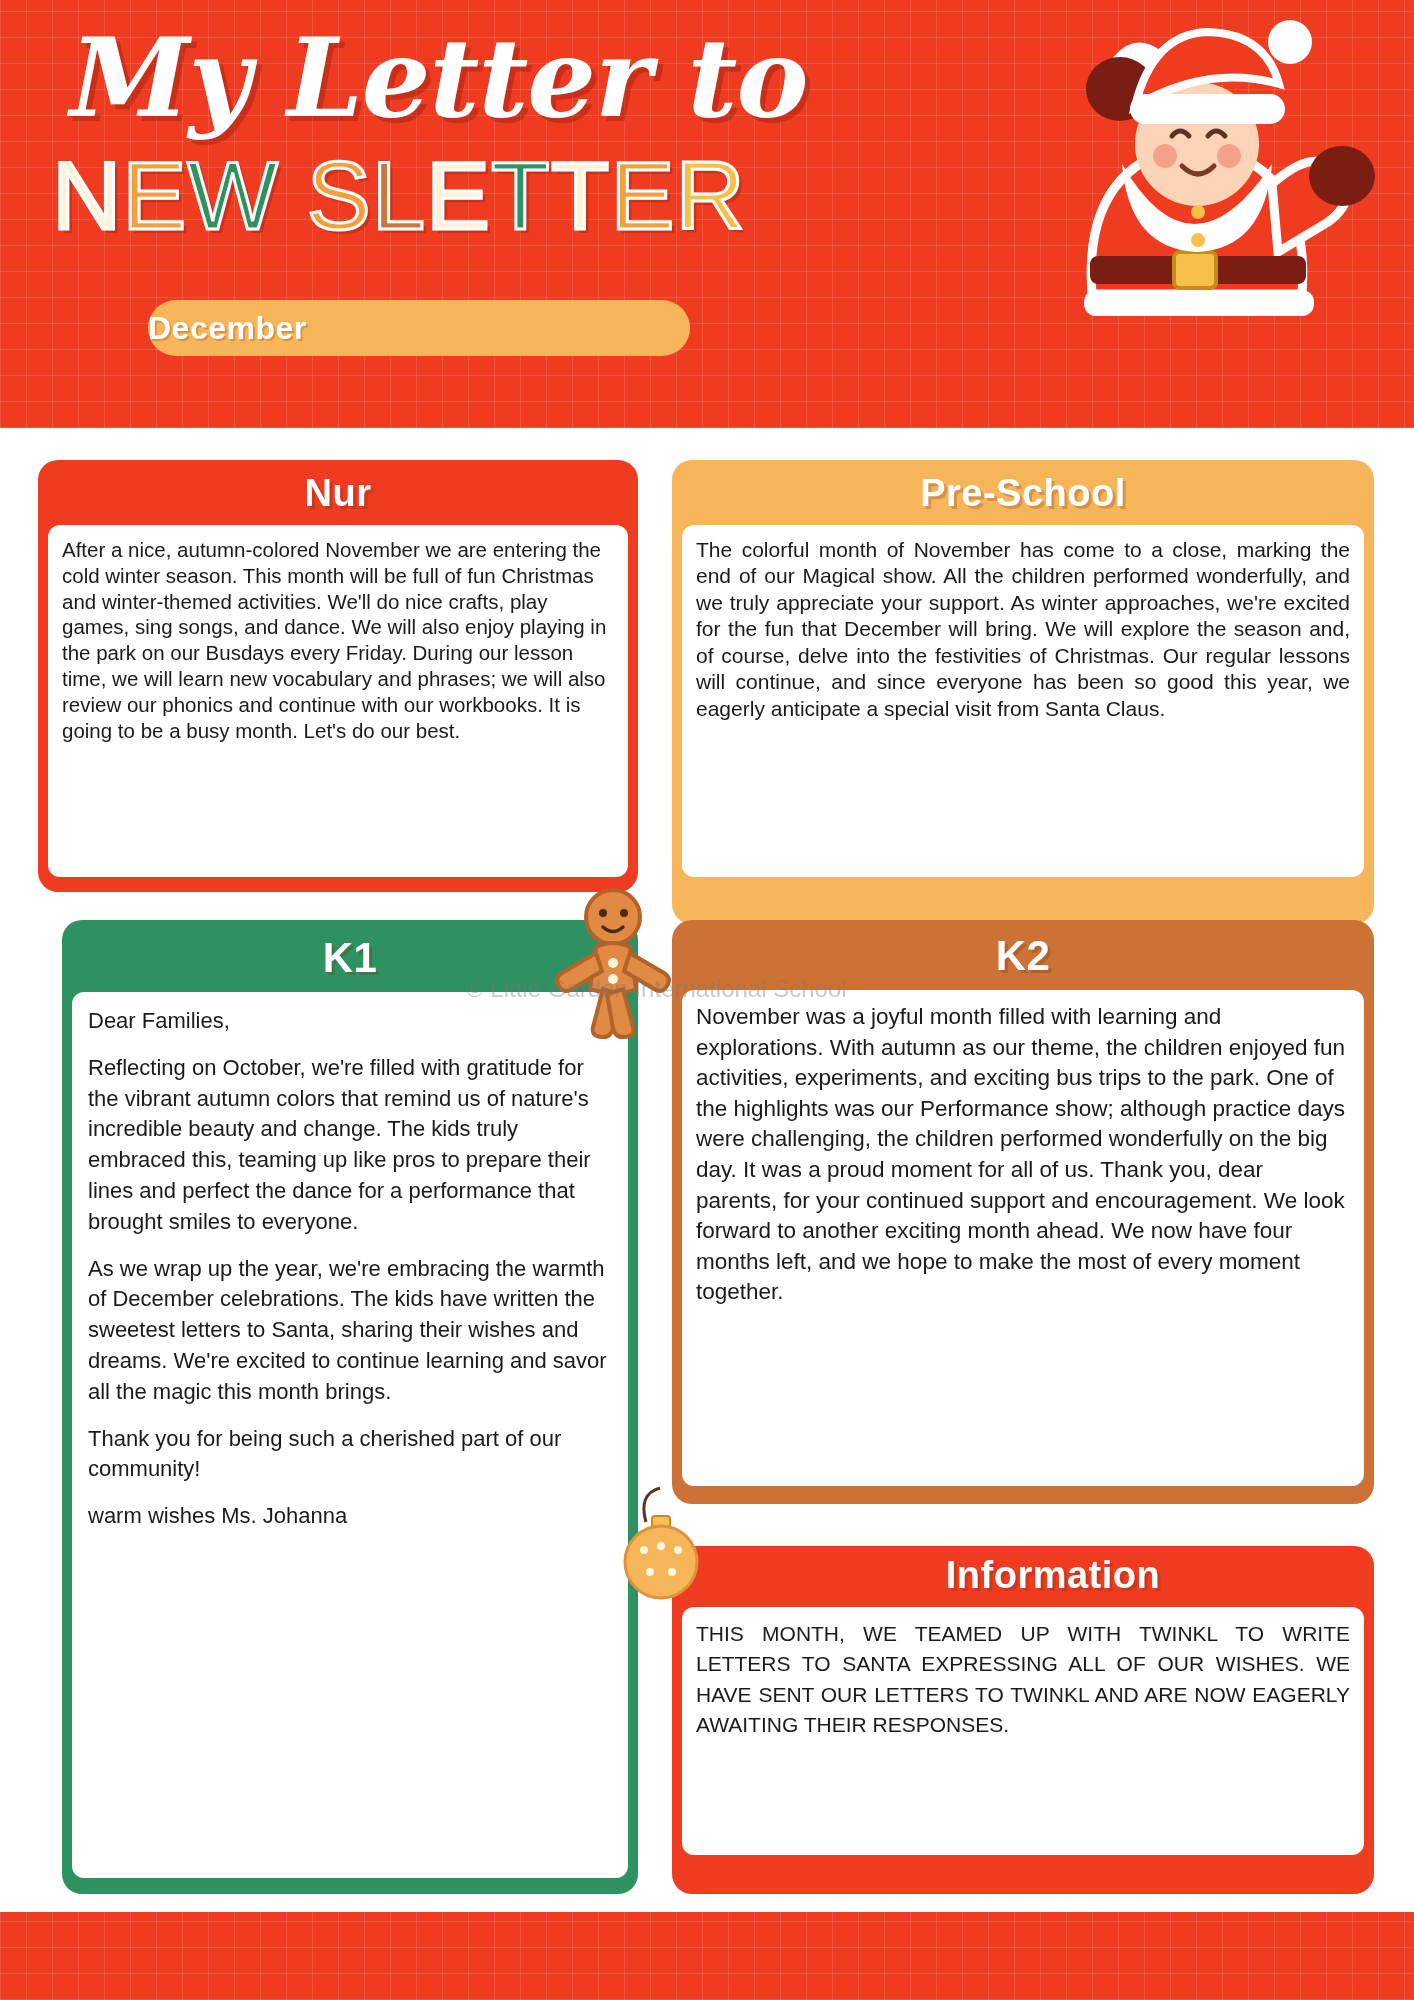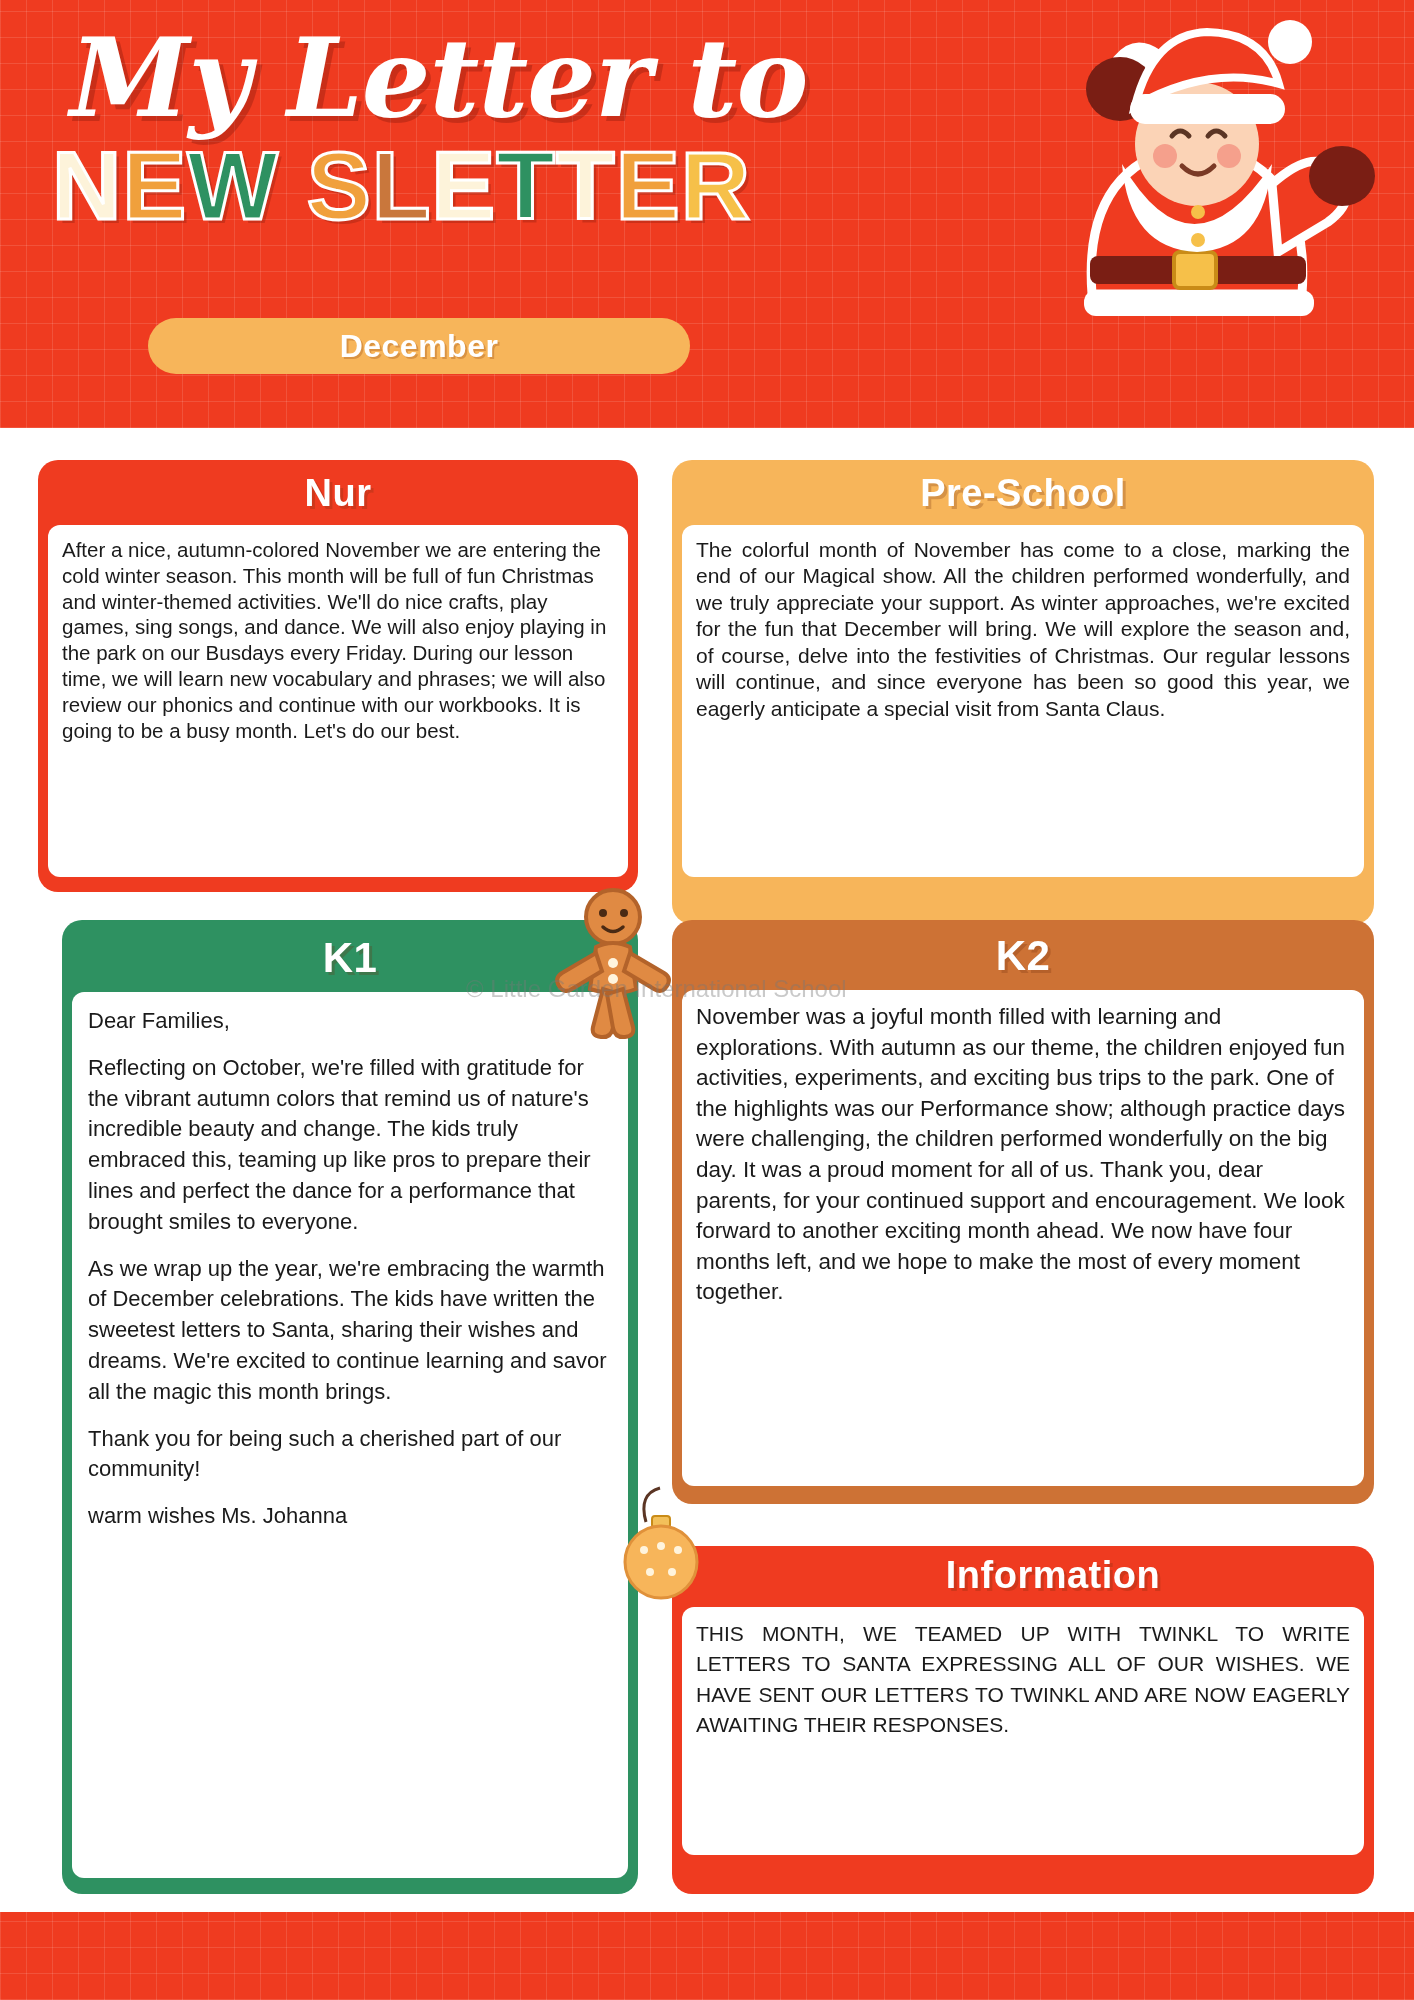--- a/index.html
+++ b/index.html
@@ -40,43 +40,43 @@
     font-weight: bold;
     font-size: 108px;
     line-height: 1.0;
     color: #ffffff;
     letter-spacing: -1px;
     text-shadow: 5px 5px 0 rgba(120,20,8,0.32);
     padding-left: 18px;
   }
   .title-block {
     font-family: "Liberation Sans", sans-serif;
-    font-weight: bold;
+    font-weight: normal;
     font-size: 96px;
     line-height: 1.0;
     letter-spacing: 1px;
-    margin-top: 6px;
+    margin-top: 16px;
     white-space: nowrap;
     -webkit-text-stroke: 3px #ffffff;
   }
   .title-block span { text-shadow: 4px 4px 0 rgba(120,20,8,0.28); }
   .c-cream  { color: #fdf3da; }
   .c-orange { color: #f0a03c; }
   .c-green  { color: #2e9161; }
   .c-white  { color: #ffffff; }
   .c-brown  { color: #c9773c; }
   .c-yellow { color: #f6c049; }
 
   .month-pill {
     position: absolute;
-    left: 148px; top: 318px;
+    left: 148px; top: 300px;
     width: 542px; height: 56px;
     background: #f7b55a;
     border-radius: 28px;
-    display: flex; align-items: center; justify-content: center;
+    display: flex; align-items: center; justify-content: flex-start;
     color: #ffffff;
     font-size: 32px;
     font-weight: bold;
     letter-spacing: 0.5px;
     text-shadow: 2px 2px 0 rgba(150,70,15,0.30);
   }
 
   
   .santa { position: absolute; right: 22px; top: -6px; width: 420px; height: 420px; }
 

